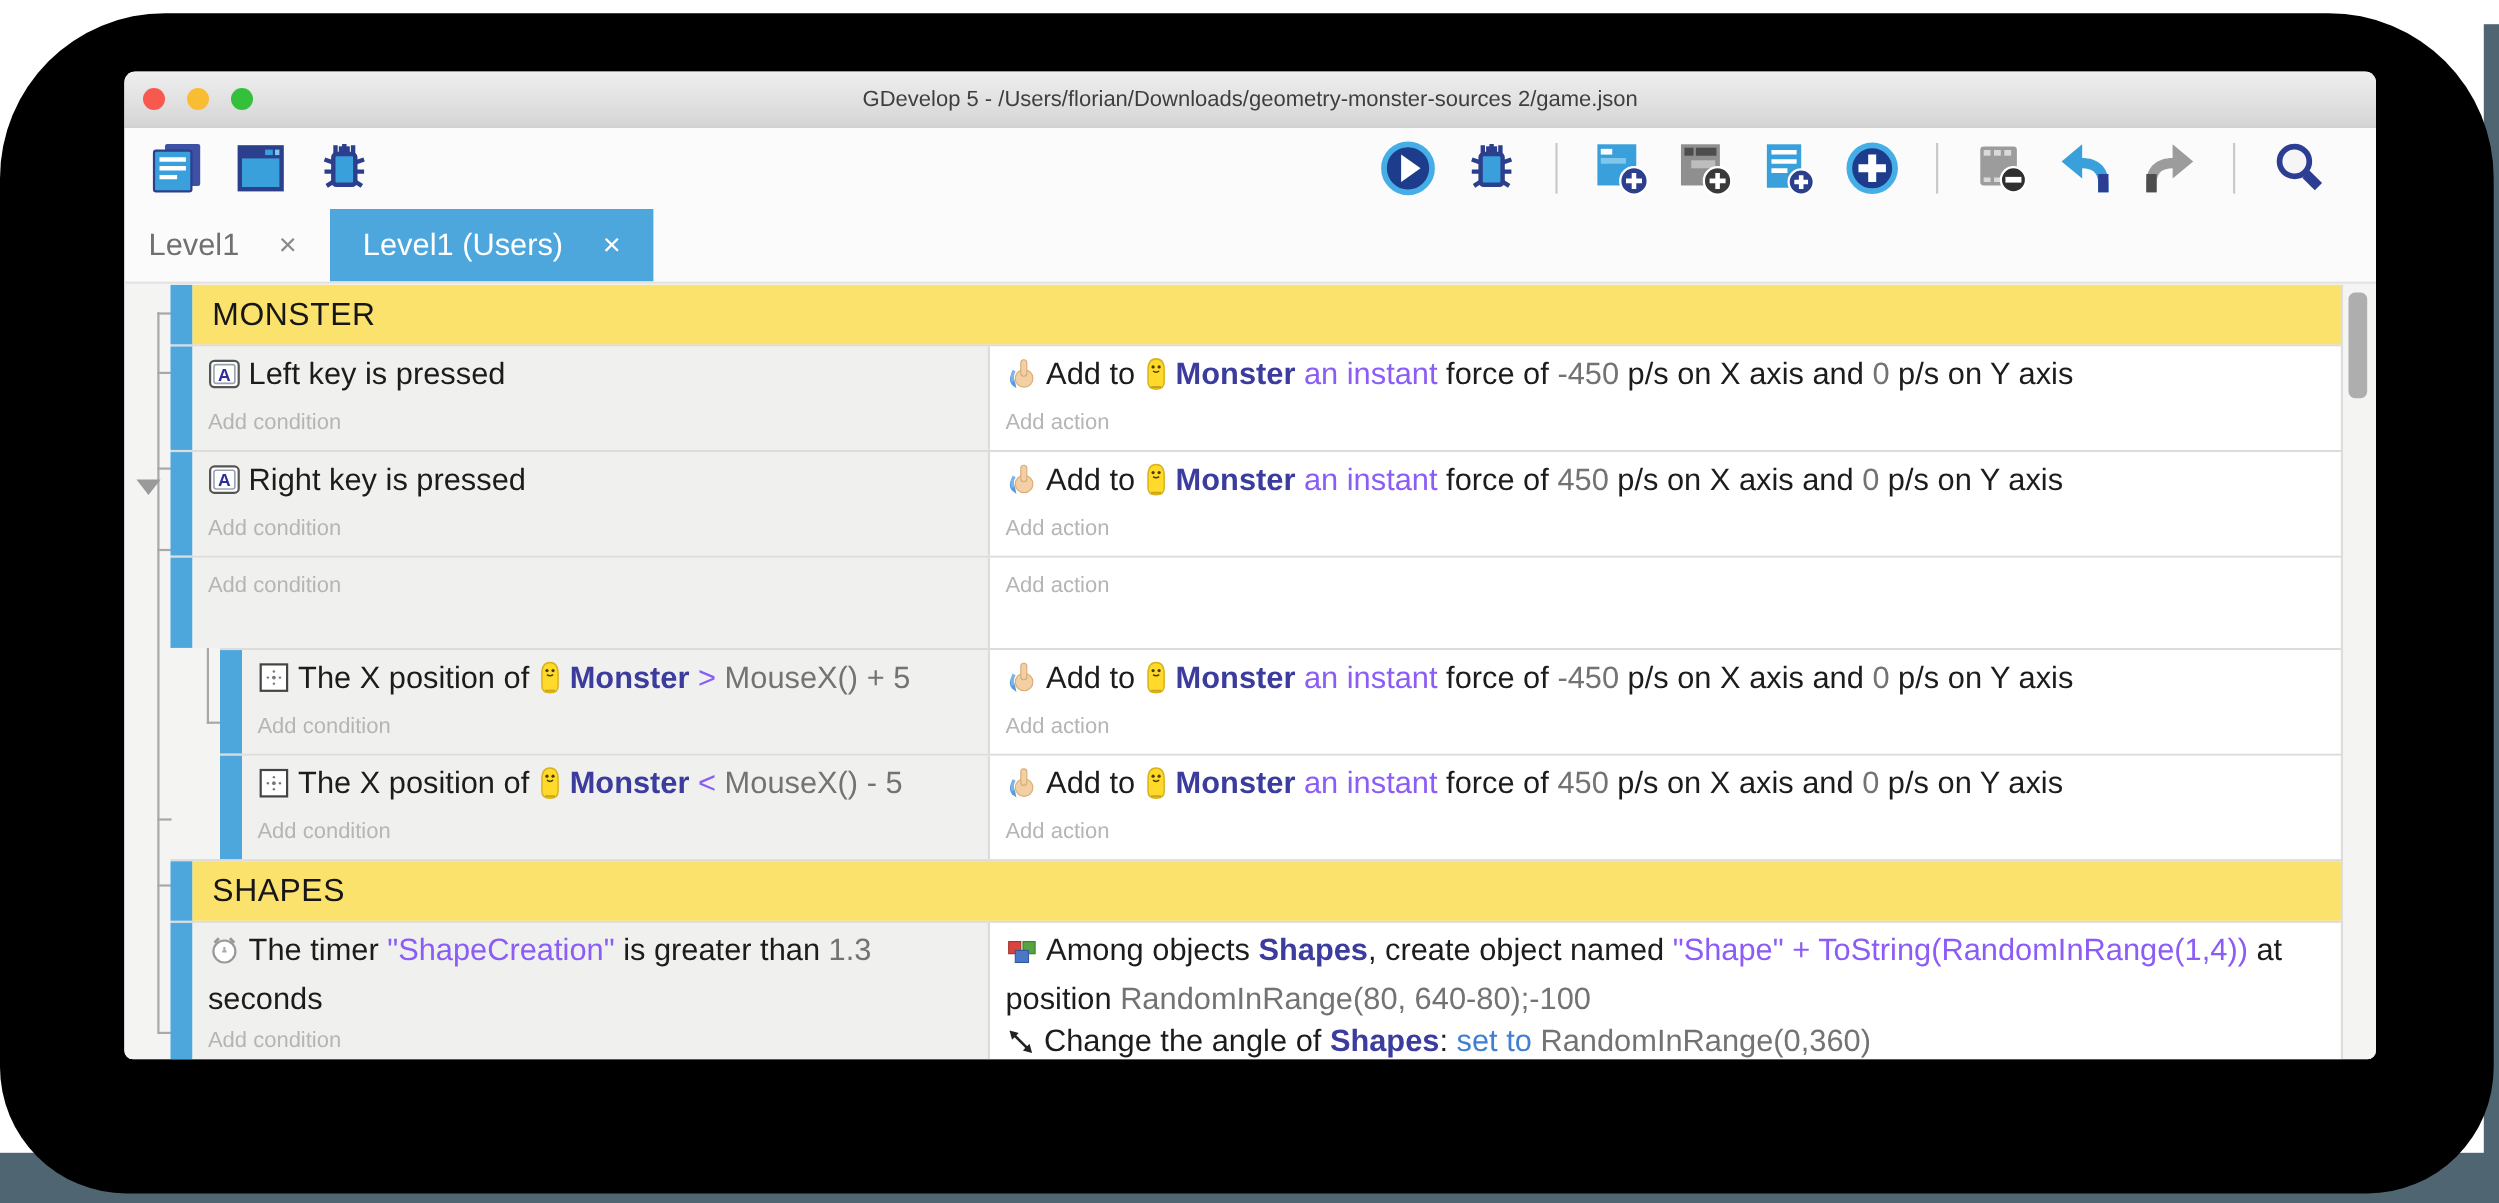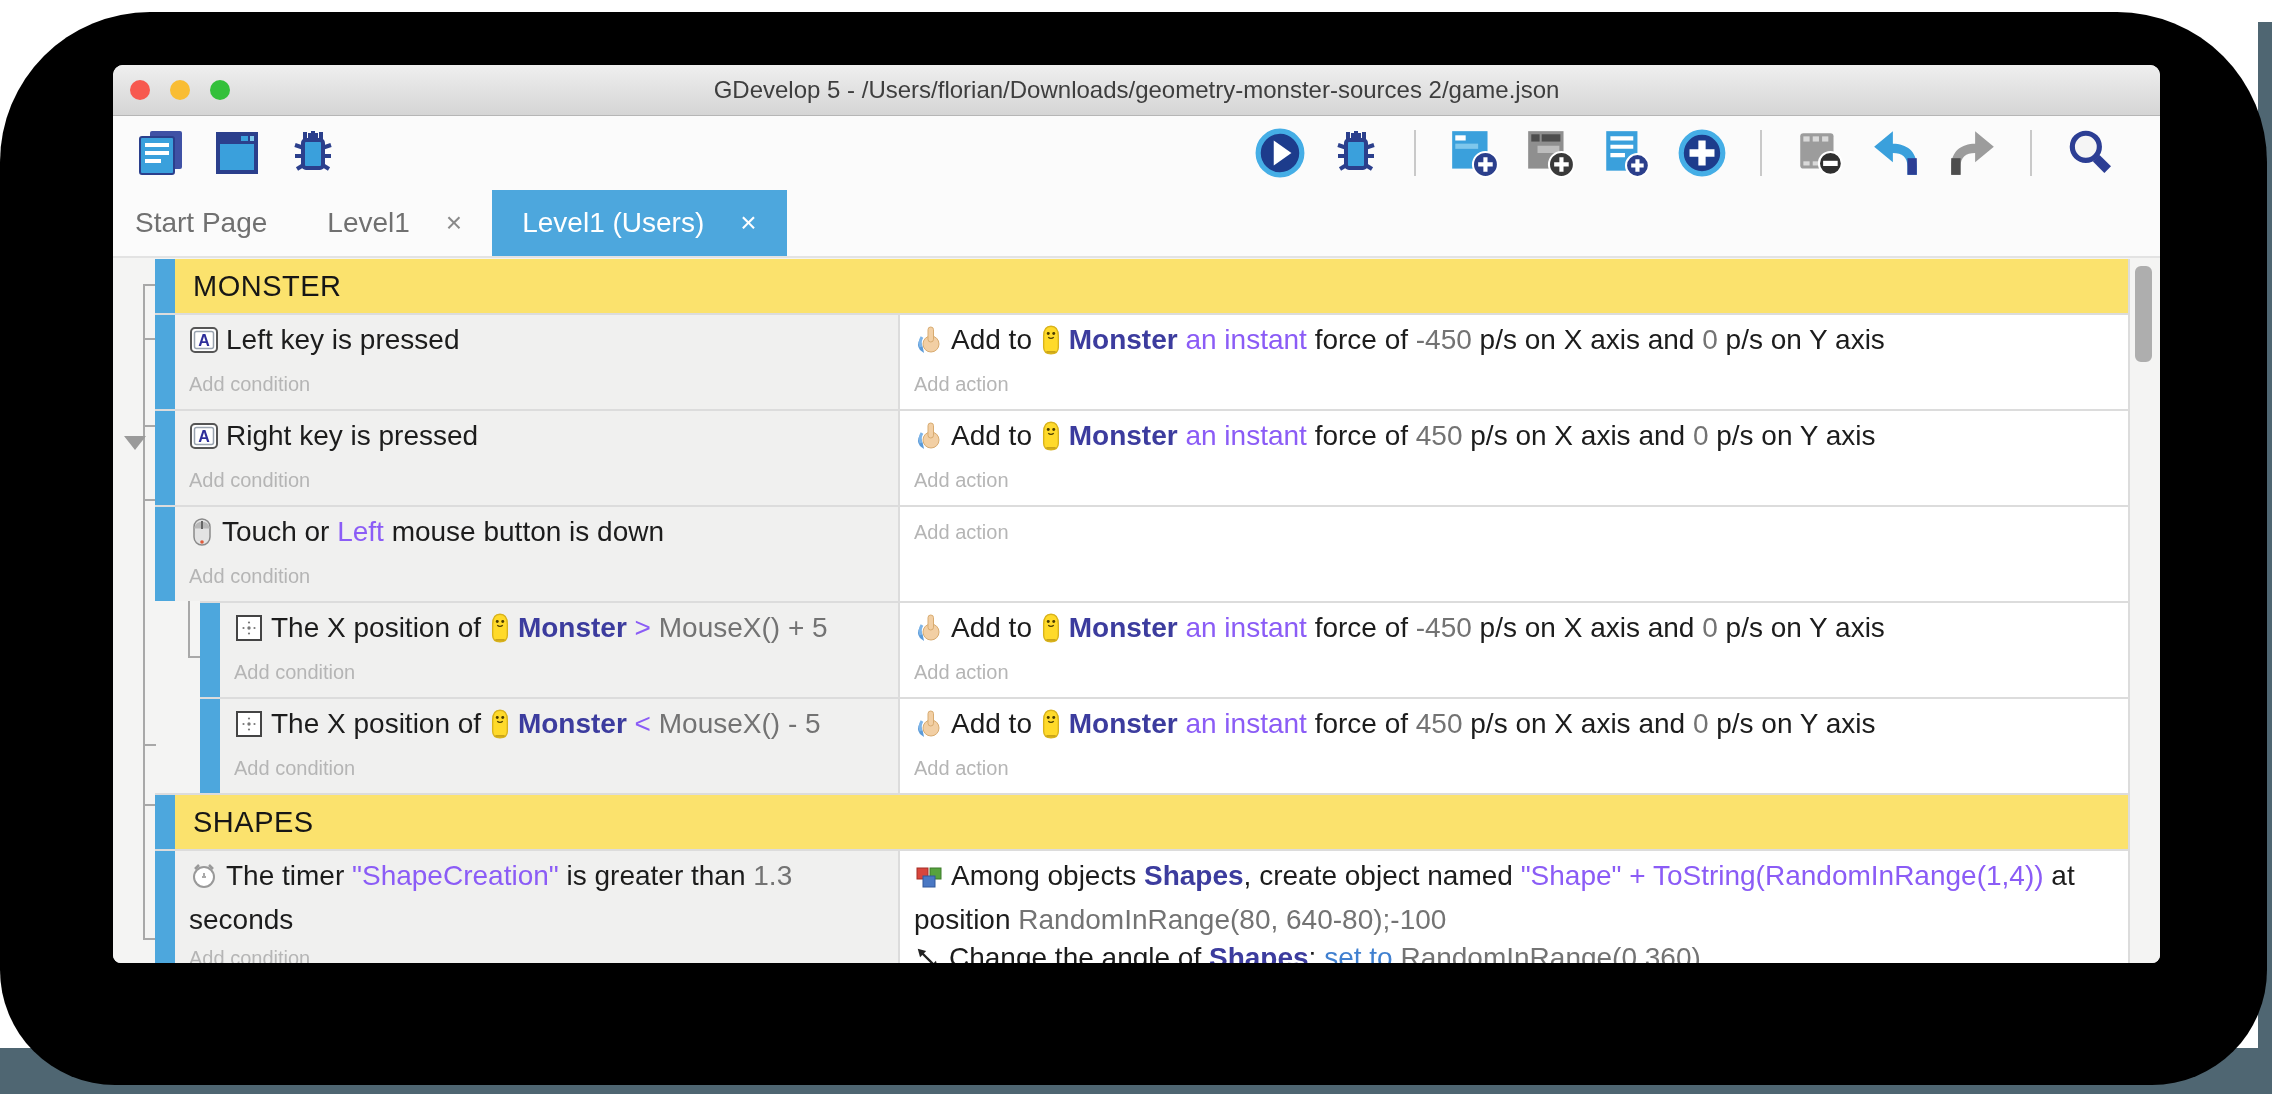--- a/index.html
+++ b/index.html
@@ -13,21 +13,21 @@
                border-radius:150px 150px 115px 115px}
 
   
   .window{position:absolute;left:113px;top:65px;width:2047px;height:898px;background:#fff;
           border-radius:10px 10px 8px 8px;overflow:hidden}
   .titlebar{height:50px;background:linear-gradient(#efefef,#d5d5d5);border-bottom:1px solid #b6b6b6;
             position:relative;display:flex;align-items:center;justify-content:center}
   .traffic{position:absolute;left:17px;top:15px;display:flex;gap:20px}
   .light{width:20px;height:20px;border-radius:50%}
   .light.red{background:#f7594f}.light.yellow{background:#f9bd33}.light.green{background:#33c03a}
-  .title{font-size:24px;color:#3e3e3e}
+  .title{font-size:20px;color:#3e3e3e}
 
   .toolbar{height:74px;display:flex;align-items:center;justify-content:space-between;
            padding:0 44px 0 22px;background:#fbfbfb}
   .tgroup{display:flex;align-items:center;gap:24px}
   .tbtn{width:52px;height:52px;display:flex;align-items:center;justify-content:center;cursor:pointer}
   .tsep{width:2px;height:46px;background:#c9c9c9;margin:0 8px}
 
   .tabbar{height:66px;display:flex;align-items:stretch;background:#fbfbfb;padding-left:22px}
   .tab{display:flex;align-items:center;padding:0 30px;font-size:28px;color:#707070;gap:36px;cursor:pointer}
   .tab:first-child{padding-left:0}
@@ -220,23 +220,20 @@
           <svg width="54" height="52" viewBox="0 0 50 50">
             <circle cx="21" cy="19" r="13" fill="#f5f5f5" stroke="#2c3e94" stroke-width="5"></circle>
             <line x1="31" y1="30" x2="42" y2="41" stroke="#2c3e94" stroke-width="9"></line>
           </svg>
         </span>
       </div>
   </div>
 
   <div class="tabbar" id="tabbar">
       <div class="tab">
-        <span>Start Page</span>
-      </div>
-      <div class="tab">
         <span>Level1</span>
         <span class="close">×</span>
       </div>
       <div class="tab active">
         <span>Level1 (Users)</span>
         <span class="close">×</span>
       </div>
     </div>
 
   <div class="sheet">
@@ -301,26 +298,20 @@
                   <path d="M12 1 C6 1 4 6 4 12 v12 c0 5 3 7 8 7 s8-2 8-7 V12 C20 6 18 1 12 1z" fill="#FFDA2A" stroke="#d9b31c" stroke-width="1.5"></path>
                   <circle cx="9" cy="9" r="1.6" fill="#4a3b00"></circle>
                   <circle cx="15" cy="9" r="1.6" fill="#4a3b00"></circle>
                   <path d="M9 13 q3 2.5 6 0" stroke="#4a3b00" stroke-width="1.5" fill="none"></path>
                   <path d="M7 29 h10" stroke="#caa418" stroke-width="2"></path>
                 </svg></span><span class="s-o">Monster</span><span class="s-g"> an instant </span><span class="s-p">force of </span><span class="s-e">450</span><span class="s-p"> p/s on X axis and </span><span class="s-e">0</span><span class="s-p"> p/s on Y axis</span></div><div class="add-wrap"><div class="add-link">Add action</div></div></div>
         </div>
         <div class="row event">
           <div class="bar"></div>
           <div class="cond">
-            <div class="line"><span class="icon"><svg width="26" height="30" viewBox="0 0 26 30">
-                  <rect x="5" y="2" width="16" height="26" rx="8" fill="#e3e3e3" stroke="#8a8a8a" stroke-width="1.5"></rect>
-                  <path d="M5.5 10 a8 8 0 0 1 15 0 v1.5 h-15 z" fill="#b9b9b9"></path>
-                  <line x1="13" y1="4" x2="13" y2="12" stroke="#666" stroke-width="2"></line>
-                  <circle cx="13" cy="25" r="1.8" fill="#e05a3a"></circle>
-                </svg></span><span class="s-p">Touch or </span><span class="s-g">Left</span><span class="s-p"> mouse button is down</span></div>
             <div class="add-link">Add condition</div>
           </div>
           <div class="act"><div class="add-wrap"><div class="add-link">Add action</div></div></div>
         </div>
         <div class="row event sub">
           <div class="bar"></div>
           <div class="cond">
             <div class="line"><span class="icon"><svg width="30" height="30" viewBox="0 0 30 30">
                   <rect x="3" y="3" width="24" height="24" fill="#fff" stroke="#444" stroke-width="2"></rect>
                   <g fill="#777">

